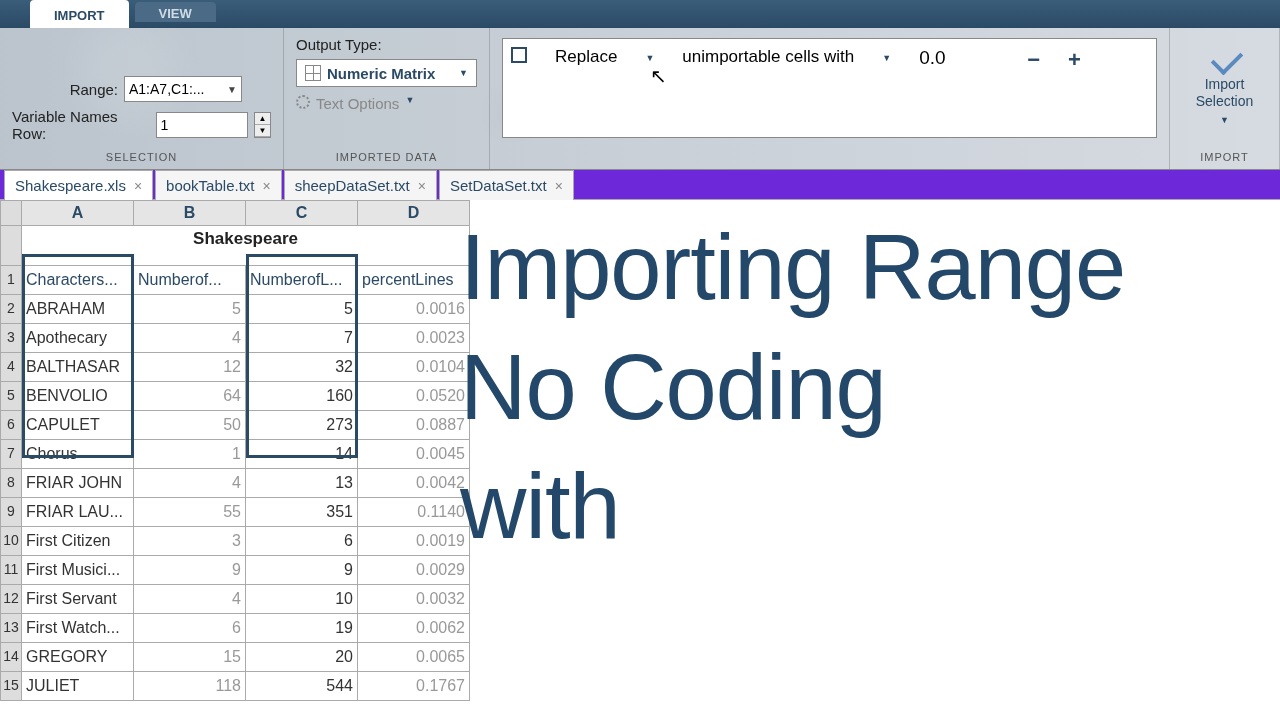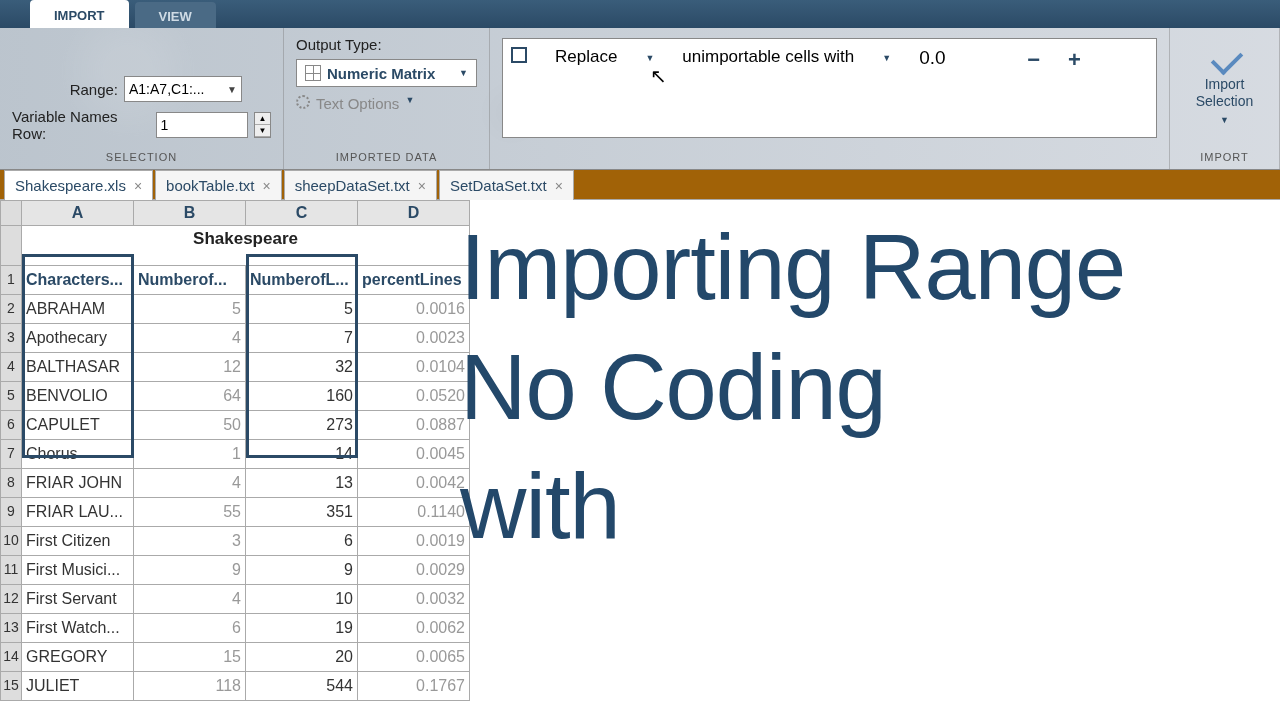--- a/index.html
+++ b/index.html
@@ -1,20 +1,20 @@
 <!DOCTYPE html>
 <html><head>
 <meta charset="utf-8">
 <style>
 *{box-sizing:border-box;margin:0;padding:0;font-family:"Segoe UI",Arial,sans-serif}
 body{width:1280px;height:720px;overflow:hidden;background:#fff;position:relative}
 .ribbon-tabs{height:28px;background:linear-gradient(#3a5d7a,#2b4a66);display:flex;padding-left:30px;gap:6px}
 .ribbon-tab{height:28px;padding:2px 24px 0;font-size:13px;font-weight:700;color:#2b4a66;display:flex;align-items:center;cursor:pointer}
 .ribbon-tab.active{background:#fff;border-radius:4px 4px 0 0}
-.ribbon-tab.inactive{background:#4a6a85;color:#cfdbe5;border-radius:4px 4px 0 0;margin-top:2px;height:26px}
+.ribbon-tab.inactive{background:#4a6a85;color:#cfdbe5;border-radius:4px 4px 0 0;margin-top:2px;height:20px}
 .toolstrip{height:142px;background:linear-gradient(to right,rgba(180,190,200,.9),rgba(210,215,222,.9));display:flex;border-bottom:1px solid #888;position:relative}
 .toolstrip::before{content:'';position:absolute;inset:0;background-image:radial-gradient(circle at 10% 30%,rgba(255,255,255,.3) 2%,transparent 6%),radial-gradient(circle at 40% 60%,rgba(0,0,0,.05) 1%,transparent 5%);opacity:.3;pointer-events:none}
 .tool-group{padding:8px 12px 4px;border-right:1px solid rgba(120,120,120,.4);display:flex;flex-direction:column;justify-content:space-between;position:relative}
 .group-label{font-size:11px;color:#555;text-align:center;letter-spacing:1px;padding-bottom:2px}
 .field-row{display:flex;align-items:center;gap:6px;margin-bottom:6px}
 .field-lbl{font-size:15px;color:#222}
 .combo{height:26px;background:#fff;border:1px solid #888;display:flex;align-items:center;padding:1px 4px;font-size:14px}
 .combo .dd{margin-left:auto;font-size:10px;color:#444}
 .spin{display:flex;flex-direction:column;border:1px solid #888;height:26px;width:18px;background:#eee}
 .spin div{flex:1;display:flex;align-items:center;justify-content:center;font-size:8px;border-bottom:1px solid #aaa}
@@ -24,38 +24,38 @@
 .grid-ico::before{left:50%;top:0;bottom:0;width:1px}
 .grid-ico::after{top:50%;left:0;right:0;height:1px}
 .txt-opt{color:#888;font-size:15px;margin-top:8px;display:flex;gap:6px}
 .gear{width:14px;height:14px;border-radius:50%;border:2px dotted #888}
 .unimp-panel{background:#fff;border:1px solid #888;height:100px;padding:8px;display:flex;align-items:flex-start;gap:28px;margin-top:2px}
 .chk{width:16px;height:16px;border:2px solid #2b4a66;display:inline-block}
 .import-btn{display:flex;flex-direction:column;align-items:center;gap:4px;padding:4px 8px}
 .check-ico{width:40px;height:32px;position:relative}
 .check-ico::after{content:'';position:absolute;left:8px;top:10px;width:24px;height:14px;border-left:4px solid #5a8abf;border-bottom:4px solid #5a8abf;transform:rotate(-45deg)}
 .dd-small{font-size:9px;color:#2b4a66}
-.file-tabs{height:30px;background:#a16207;border-bottom:1px solid #aaa;display:flex;padding-left:4px}
+.file-tabs{height:30px;background:#6d28d9;border-bottom:1px solid #aaa;display:flex;padding-left:4px}
 .file-tab{height:30px;padding:4px 10px;border:1px solid #aaa;border-bottom:none;background:#f5f5f5;display:flex;align-items:center;gap:8px;font-size:15px;color:#2b4a66;margin-right:2px}
 .file-tab.active{background:#fff}
 .close-x{color:#888;font-size:14px;cursor:pointer}
 .sheet-area{position:relative;height:520px}
 .grid{position:absolute;left:0;top:0}
 .col-hdrs{display:flex;height:26px}
 .rownum-col{width:22px;background:#ddd;border:1px solid #aaa}
 .col-hdr{width:112px;background:#e5e5e5;border:1px solid #aaa;border-left:none;text-align:center;font-size:16px;font-weight:600;color:#2b4a66;line-height:24px}
 .title-row{display:flex;height:40px}
 .title-row .rownum-col{border-top:none}
 .title-cell{width:448px;border:1px solid #aaa;border-top:none;border-left:none;text-align:center;font-weight:700;font-size:17px;color:#222;line-height:26px;background:#fff}
 .data-row{display:flex;height:29px}
 .rn{width:22px;background:#ddd;border:1px solid #aaa;border-top:none;text-align:center;font-size:14px;line-height:27px;color:#333}
 .cell{width:112px;border:1px solid #aaa;border-top:none;border-left:none;padding:0 4px;font-size:16px;line-height:27px;color:#333;background:#fff;overflow:hidden;white-space:nowrap;text-overflow:ellipsis}
 .cell.r{text-align:right}
 .cell.faded{color:#999}
-.cell.hdr{color:#2b4a66;font-weight:700}
+.cell.hdr{color:#2b4a66;font-weight:400}
 .sel-box{position:absolute;border:3px solid #2b4a66;pointer-events:none}
 .overlay-title{position:absolute;left:460px;top:208px;font-size:92px;font-weight:300;color:#23486a;line-height:1.3;letter-spacing:-1px}
 .cursor{position:absolute;left:650px;top:64px;font-size:20px;color:#000;pointer-events:none}
 </style>
 </head>
 <body>
 
 <div class="ribbon-tabs">
   <div class="ribbon-tab active">IMPORT</div>
   <div class="ribbon-tab inactive">VIEW</div>

